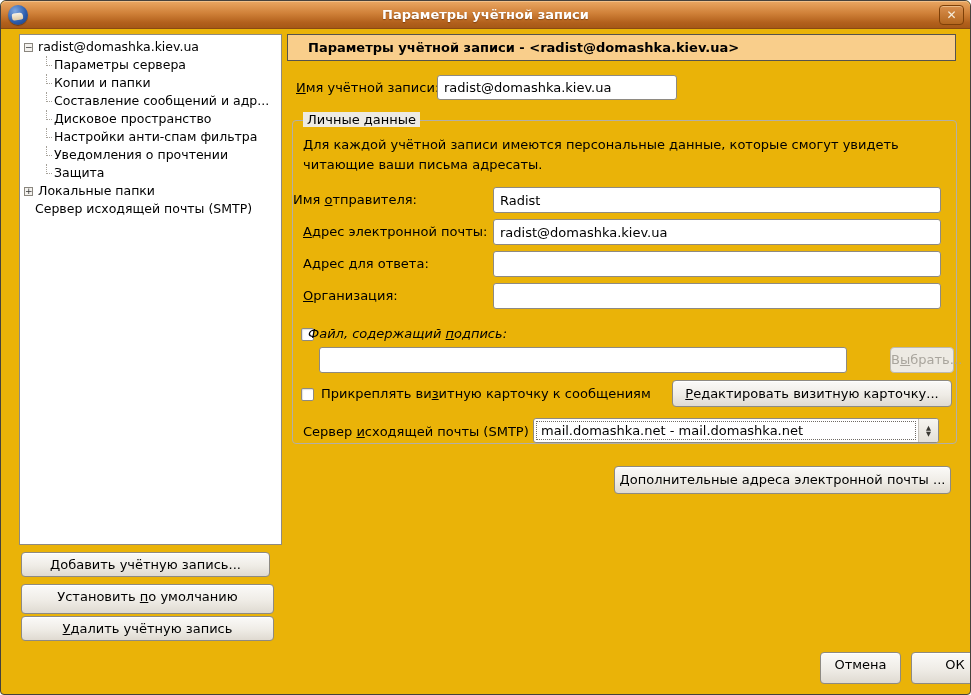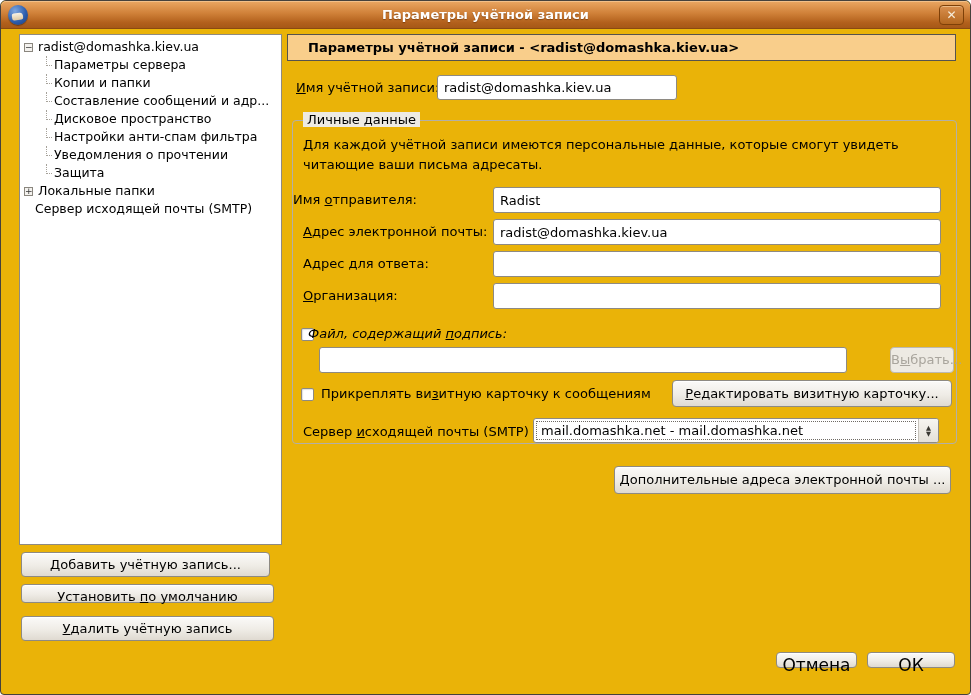--- a/index.html
+++ b/index.html
@@ -122,21 +122,21 @@
     border: 1px dotted #6f6b64; line-height: 18px;
     white-space: nowrap; overflow: hidden;
   }
   .combo-stepper {
     flex: 0 0 20px; border-left: 1px solid #c7c3bb;
     display: flex; flex-direction: column; align-items: center; justify-content: center;
     background: linear-gradient(180deg, #f7f5f1, #e4e0d8);
     border-radius: 0 2px 2px 0;
   }
   .combo-stepper span { font-size: 6.5px; line-height: 6px; color: #3a3833; }
-  .footer-btn { height: 16px; line-height: 24px; font-size: 17px; }
+  .footer-btn { height: 32px; line-height: 24px; font-size: 13px; margin-left: 44px; }
 </style>
 </head>
 <body>
 
 <div class="window">
 
   <div class="titlebar">
     <div class="app-icon"></div>
     <div class="title-text">Параметры учётной записи</div>
     <div class="close-btn">✕</div>
@@ -180,21 +180,21 @@
       <span class="lbl">Локальные папки</span>
     </div>
     <div class="trow root-noexp">
       <span class="lbl">Сервер исходящей почты (SMTP)</span>
     </div>
   </div>
 
   <div class="gbtn" style="left:20px; top:551px; width:249px; height:25px; line-height:23px;">
     <span></span><span class="mn">Д</span><span>обавить учётную запись...</span>
   </div>
-  <div class="gbtn" style="left:20px; top:583px; width:253px; height:19px; line-height:23px;">
+  <div class="gbtn" style="left:20px; top:583px; width:253px; height:30px; line-height:23px;">
     <span>Установить </span><span class="mn">п</span><span>о умолчанию</span>
   </div>
   <div class="gbtn" style="left:20px; top:615px; width:253px; height:25px; line-height:23px;">
     <span></span><span class="mn">У</span><span>далить учётную запись</span>
   </div>
 
   <div class="banner">Параметры учётной записи - &lt;radist@domashka.kiev.ua&gt;</div>
 
   <div class="glabel" style="left:295px; top:79px;">
     <span></span><span class="mn">И</span><span>мя учётной записи:</span>

